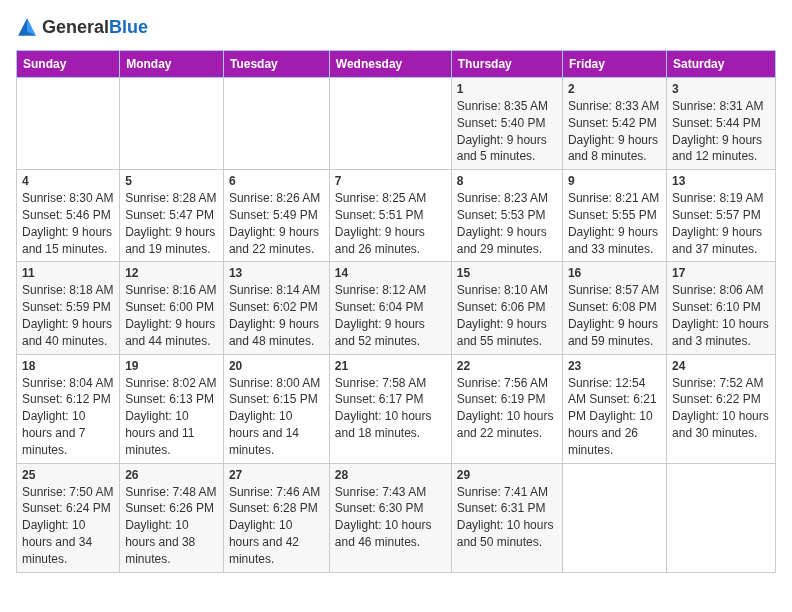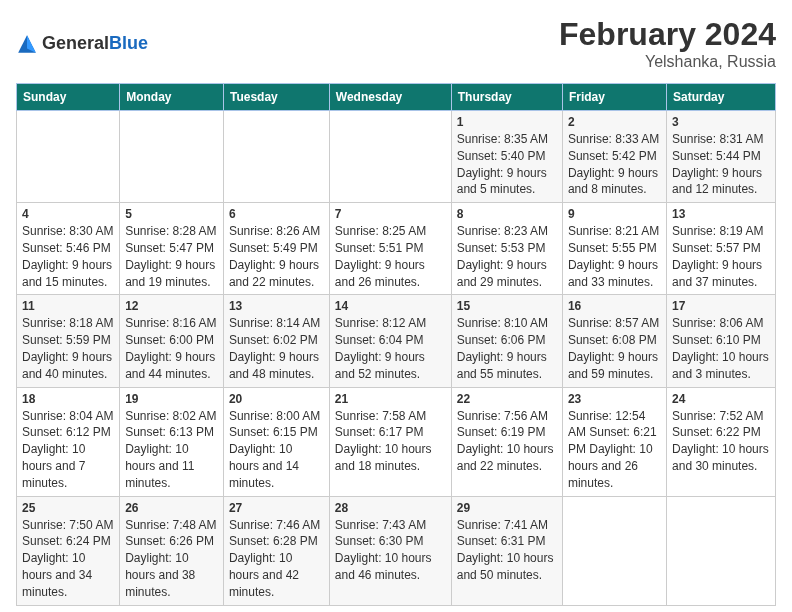--- a/index.html
+++ b/index.html
@@ -6,21 +6,21 @@
     body {
       font-family: Arial, sans-serif;
       background: #fff;
       width: 792px;
       min-height: 612px;
       padding: 16px;
     }
     .header-area {
       display: flex;
       justify-content: space-between;
-      align-items: center;
+      align-items: flex-start;
       margin-bottom: 12px;
     }
     .logo {
       display: flex;
       align-items: center;
       gap: 4px;
     }
     .logo-text-general {
       font-size: 18px;
       font-weight: bold;
@@ -46,21 +46,21 @@
     .calendar-subtitle {
       font-size: 16px;
       color: #555;
     }
     table {
       width: 100%;
       border-collapse: collapse;
       font-size: 11px;
     }
     thead tr th {
-      background-color: #0f766e;
+      background-color: #a21caf;
       color: #fff;
       text-align: left;
       padding: 6px 6px;
       font-size: 12px;
       font-weight: bold;
       border: 1px solid #aac4e8;
     }
     tbody tr td {
       vertical-align: top;
       border: 1px solid #ccc;
@@ -94,24 +94,20 @@
 <div class="header-area">
   <div class="logo">
     <svg class="logo-icon" viewBox="0 0 40 40" xmlns="http://www.w3.org/2000/svg">
       <polygon points="20,4 36,36 4,36" fill="#1a6abf"></polygon>
       <polygon points="20,4 36,36 20,28" fill="#3399ff"></polygon>
     </svg>
     <div>
       <span class="logo-text-general">General</span><span class="logo-text-blue">Blue</span>
     </div>
   </div>
-  <div class="title-area">
-    <div class="calendar-title">February 2024</div>
-    <div class="calendar-subtitle">Yelshanka, Russia</div>
-  </div>
 </div>
 
 <table>
   <thead>
     <tr>
     <th>Sunday</th>
         <th>Monday</th>
         <th>Tuesday</th>
         <th>Wednesday</th>
         <th>Thursday</th>

